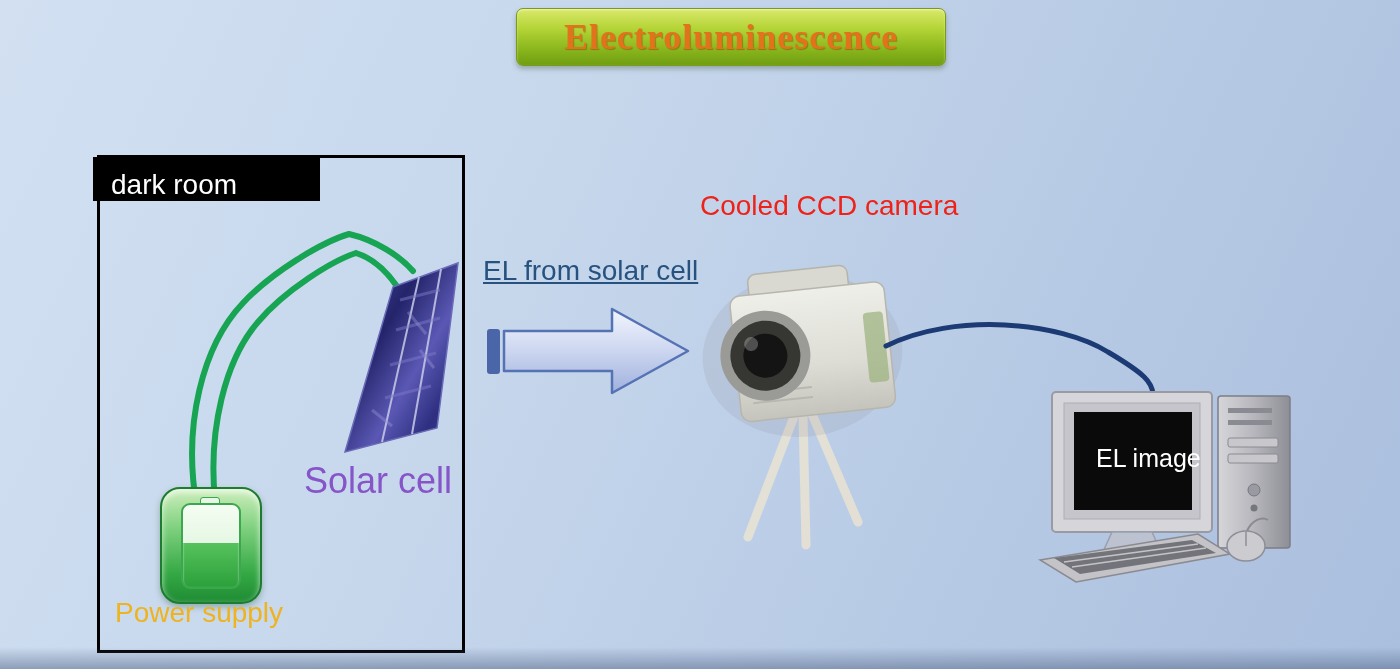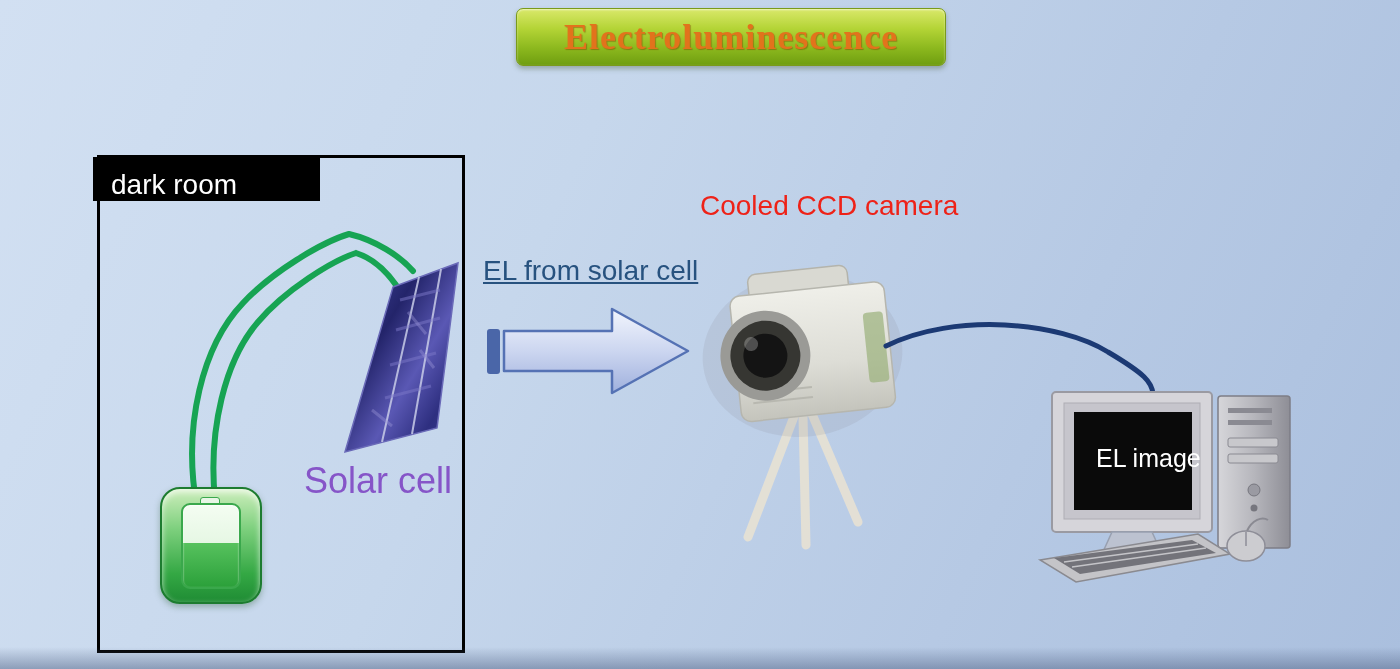--- a/index.html
+++ b/index.html
@@ -185,18 +185,19 @@
   <div class="dark-room-labelbar">
     <span class="dark-room-text">dark room</span>
   </div>
 
   <div class="battery-outer">
     <div class="battery-tab"></div>
     <div class="battery-inner"></div>
   </div>
 
   <div class="lbl solar-cell-label">Solar cell</div>
+  <div class="lbl power-supply-label">Power supply</div>
   <div class="lbl el-text">EL from solar cell</div>
   <div class="lbl camera-label">Cooled CCD camera</div>
   <div class="lbl el-image-label">EL image</div>
 
   <div class="bottom-strip"></div>
 </div>
 
 </body></html>

